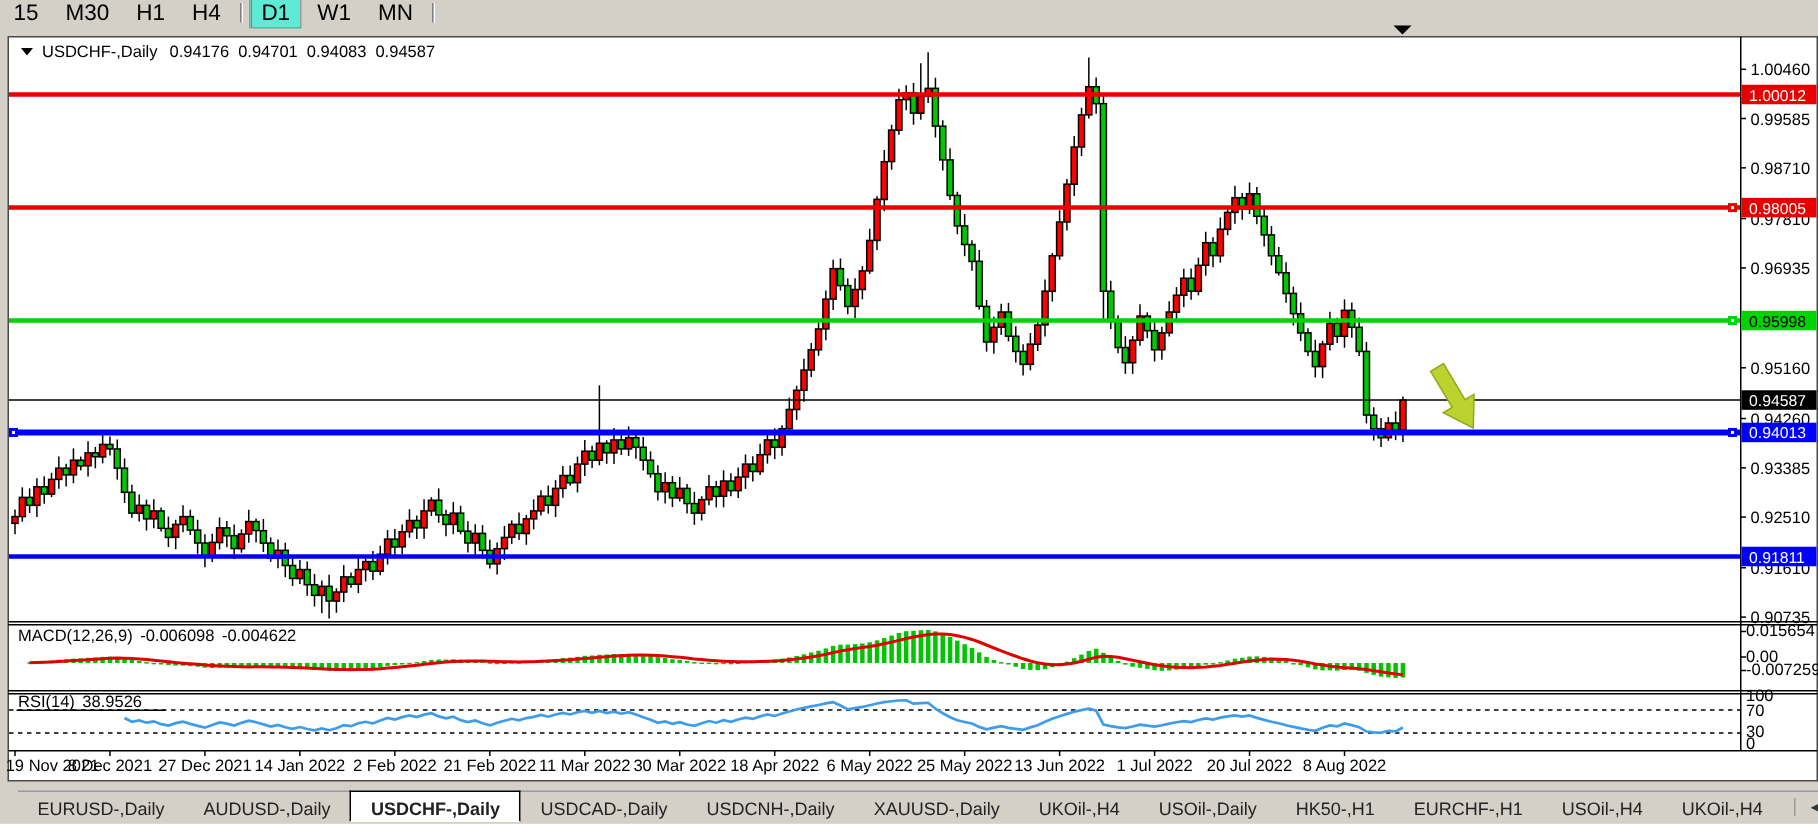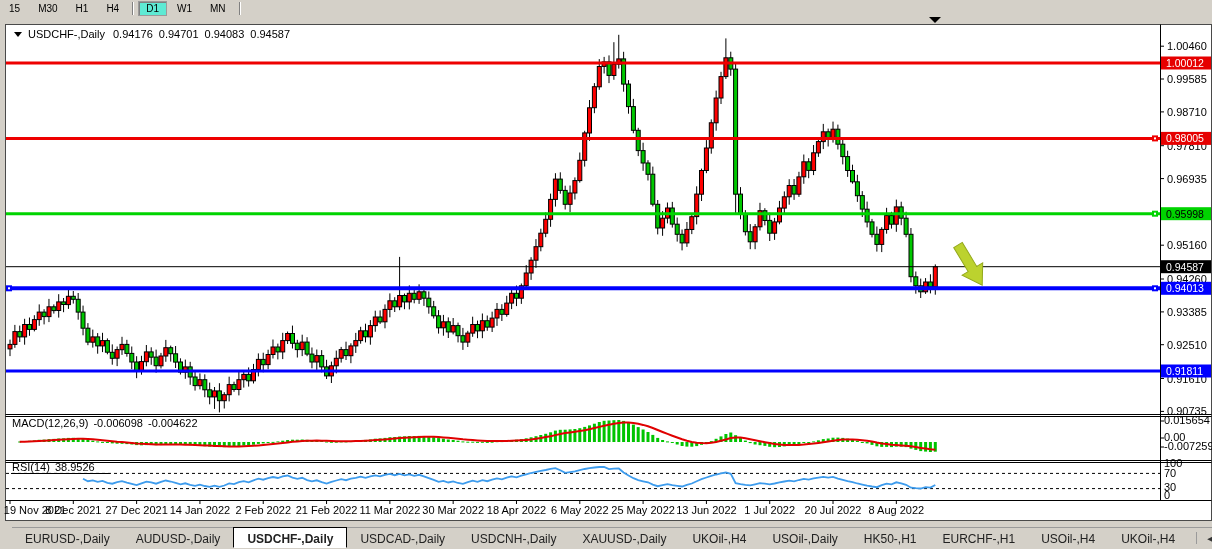--- a/index.html
+++ b/index.html
@@ -1,20 +1,20 @@
 <!DOCTYPE html>
 <html><head>
 <meta charset="utf-8">
 <style>
   html,body{margin:0;padding:0;background:#d4d0c8;}
   .screen{position:relative;width:1212px;height:549px;background:#d4d0c8;
           font-family:"Liberation Sans",sans-serif;overflow:hidden;}
   
   .toolbar{position:absolute;left:0;top:0;width:1212px;height:17px;background:#d4d0c8;
-           display:flex;align-items:center;font-size:10px;color:#000;}
+           display:flex;align-items:center;font-size:15px;color:#000;}
   .tf-btn{padding:1px 7px;margin:0 1px;cursor:default;border:1px solid transparent;}
   .tf-btn.active{background:#5eead4;border:1px solid #9a9a9a;box-shadow:inset 1px 1px 0 #808080;}
   .tf-sep{width:1px;height:13px;background:#808080;margin:0 4px;box-shadow:1px 0 0 #fff;}
   
   #chart{position:absolute;left:0;top:0;width:1212px;height:549px;}
   svg text{font-family:"Liberation Sans",sans-serif;}
   .t11{font-size:11px;fill:#000;}
   .t10w{font-size:10.5px;fill:#fff;}
   .t10b{font-size:10.5px;fill:#000;}
   

